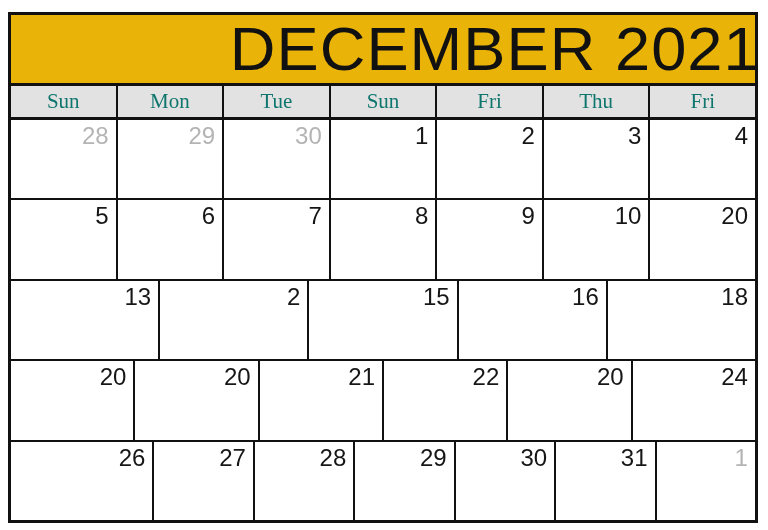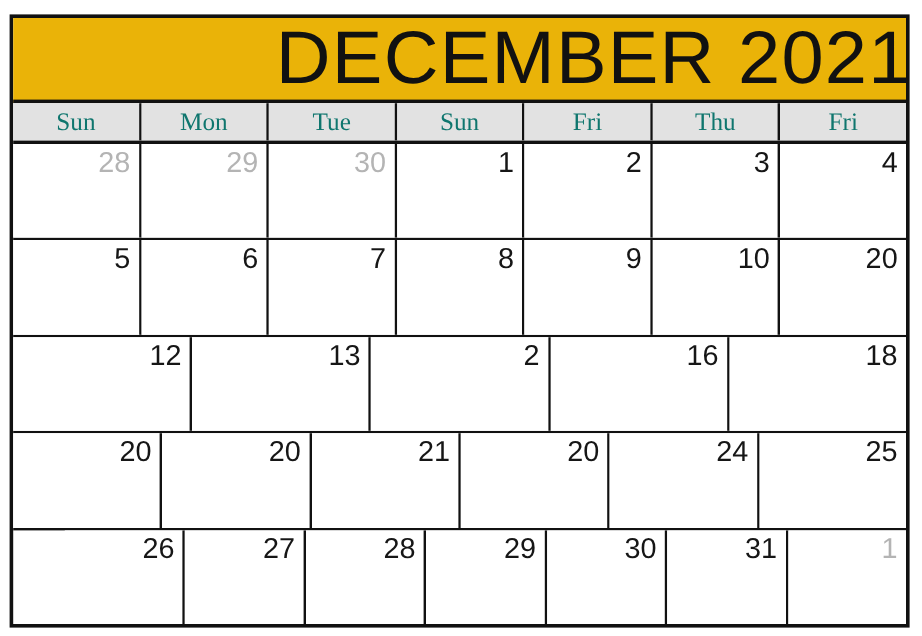--- a/index.html
+++ b/index.html
@@ -189,54 +189,54 @@
         </div>
         <div class="day-cell">
           <span class="day-number">10</span>
         </div>
         <div class="day-cell">
           <span class="day-number">20</span>
         </div>
       </div>
       <div class="week-row">
         <div class="day-cell">
-          <span class="day-number">12</span>
-        </div>
-        <div class="day-cell">
           <span class="day-number">13</span>
         </div>
         <div class="day-cell">
           <span class="day-number">2</span>
         </div>
         <div class="day-cell">
+          <span class="day-number">15</span>
+        </div>
+        <div class="day-cell">
           <span class="day-number">16</span>
         </div>
         <div class="day-cell">
           <span class="day-number">18</span>
         </div>
       </div>
       <div class="week-row">
         <div class="day-cell">
           <span class="day-number">20</span>
         </div>
         <div class="day-cell">
           <span class="day-number">20</span>
         </div>
         <div class="day-cell">
           <span class="day-number">21</span>
         </div>
         <div class="day-cell">
+          <span class="day-number">22</span>
+        </div>
+        <div class="day-cell">
           <span class="day-number">20</span>
         </div>
         <div class="day-cell">
           <span class="day-number">24</span>
         </div>
-        <div class="day-cell">
-          <span class="day-number">25</span>
-        </div>
       </div>
       <div class="week-row">
         <div class="day-cell">
           <span class="day-number">26</span>
         </div>
         <div class="day-cell">
           <span class="day-number">27</span>
         </div>
         <div class="day-cell">
           <span class="day-number">28</span>

